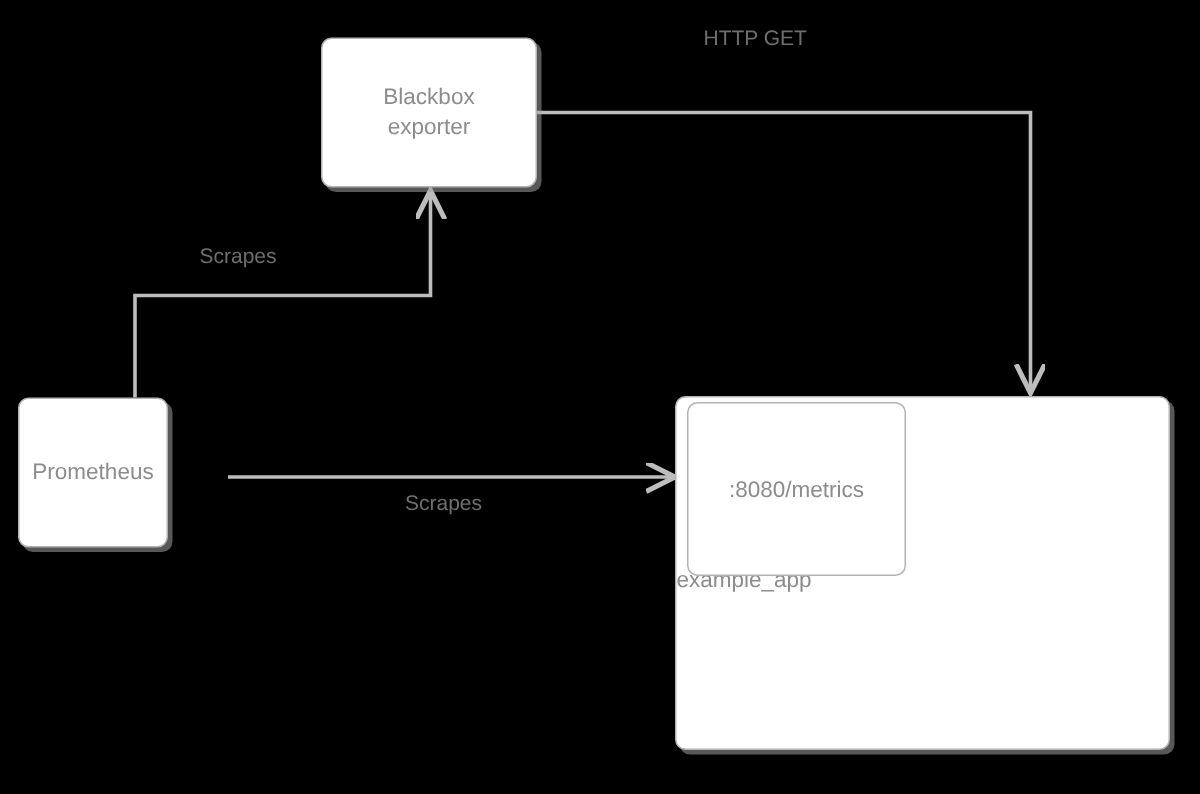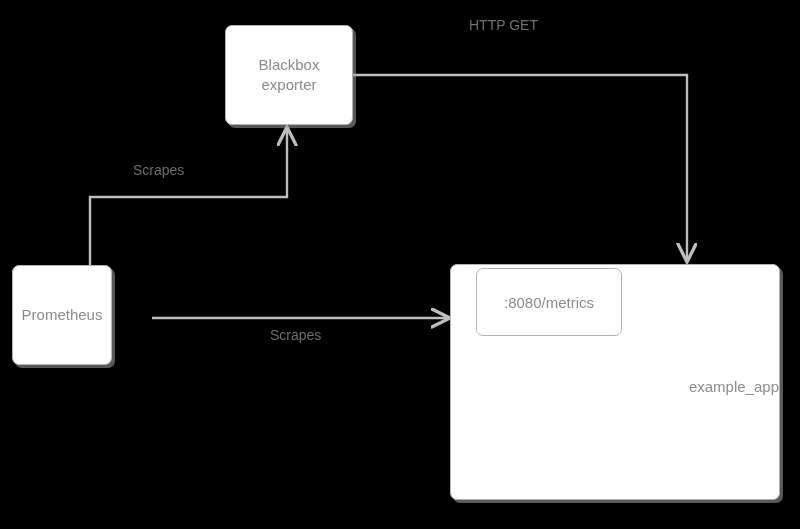--- a/index.html
+++ b/index.html
@@ -32,23 +32,23 @@
     justify-content: center;
     text-align: center;
     color: #8c8c8c;
     font-size: 15px;
     line-height: 1.35;
     white-space: pre-line;
     z-index: 3;
   }
 
   #box-blackbox {
-    left: 225px;
+    left: 214px;
     top: 25px;
-    width: 128px;
+    width: 144px;
     height: 100px;
   }
 
   #box-prometheus {
     left: 12px;
     top: 265px;
     width: 100px;
     height: 100px;
   }
 
@@ -61,45 +61,45 @@
     border-radius: 7px;
     align-items: flex-start;
     justify-content: center;
     padding: 0;
   }
   #example-app-label {
     position: absolute;
     left: 0;
     right: 0;
     top: 112px;
-    text-align: right;
+    text-align: left;
     color: #8c8c8c;
     font-size: 15px;
     pointer-events: none;
   }
 
   .inner-box {
     position: absolute;
     box-sizing: border-box;
     background: #ffffff;
     border: 1px solid #b3b3b3;
     border-radius: 7px;
     display: flex;
     align-items: center;
     justify-content: center;
     text-align: center;
     color: #8c8c8c;
     font-size: 15px;
     z-index: 4;
   }
   #box-metrics {
-    left: 476px;
+    left: 458px;
     top: 268px;
     width: 146px;
-    height: 68px;
+    height: 116px;
   }
   #box-root {
     left: 606px;
     top: 268px;
     width: 166px;
     height: 92px;
   }
 
   
   #wires {

